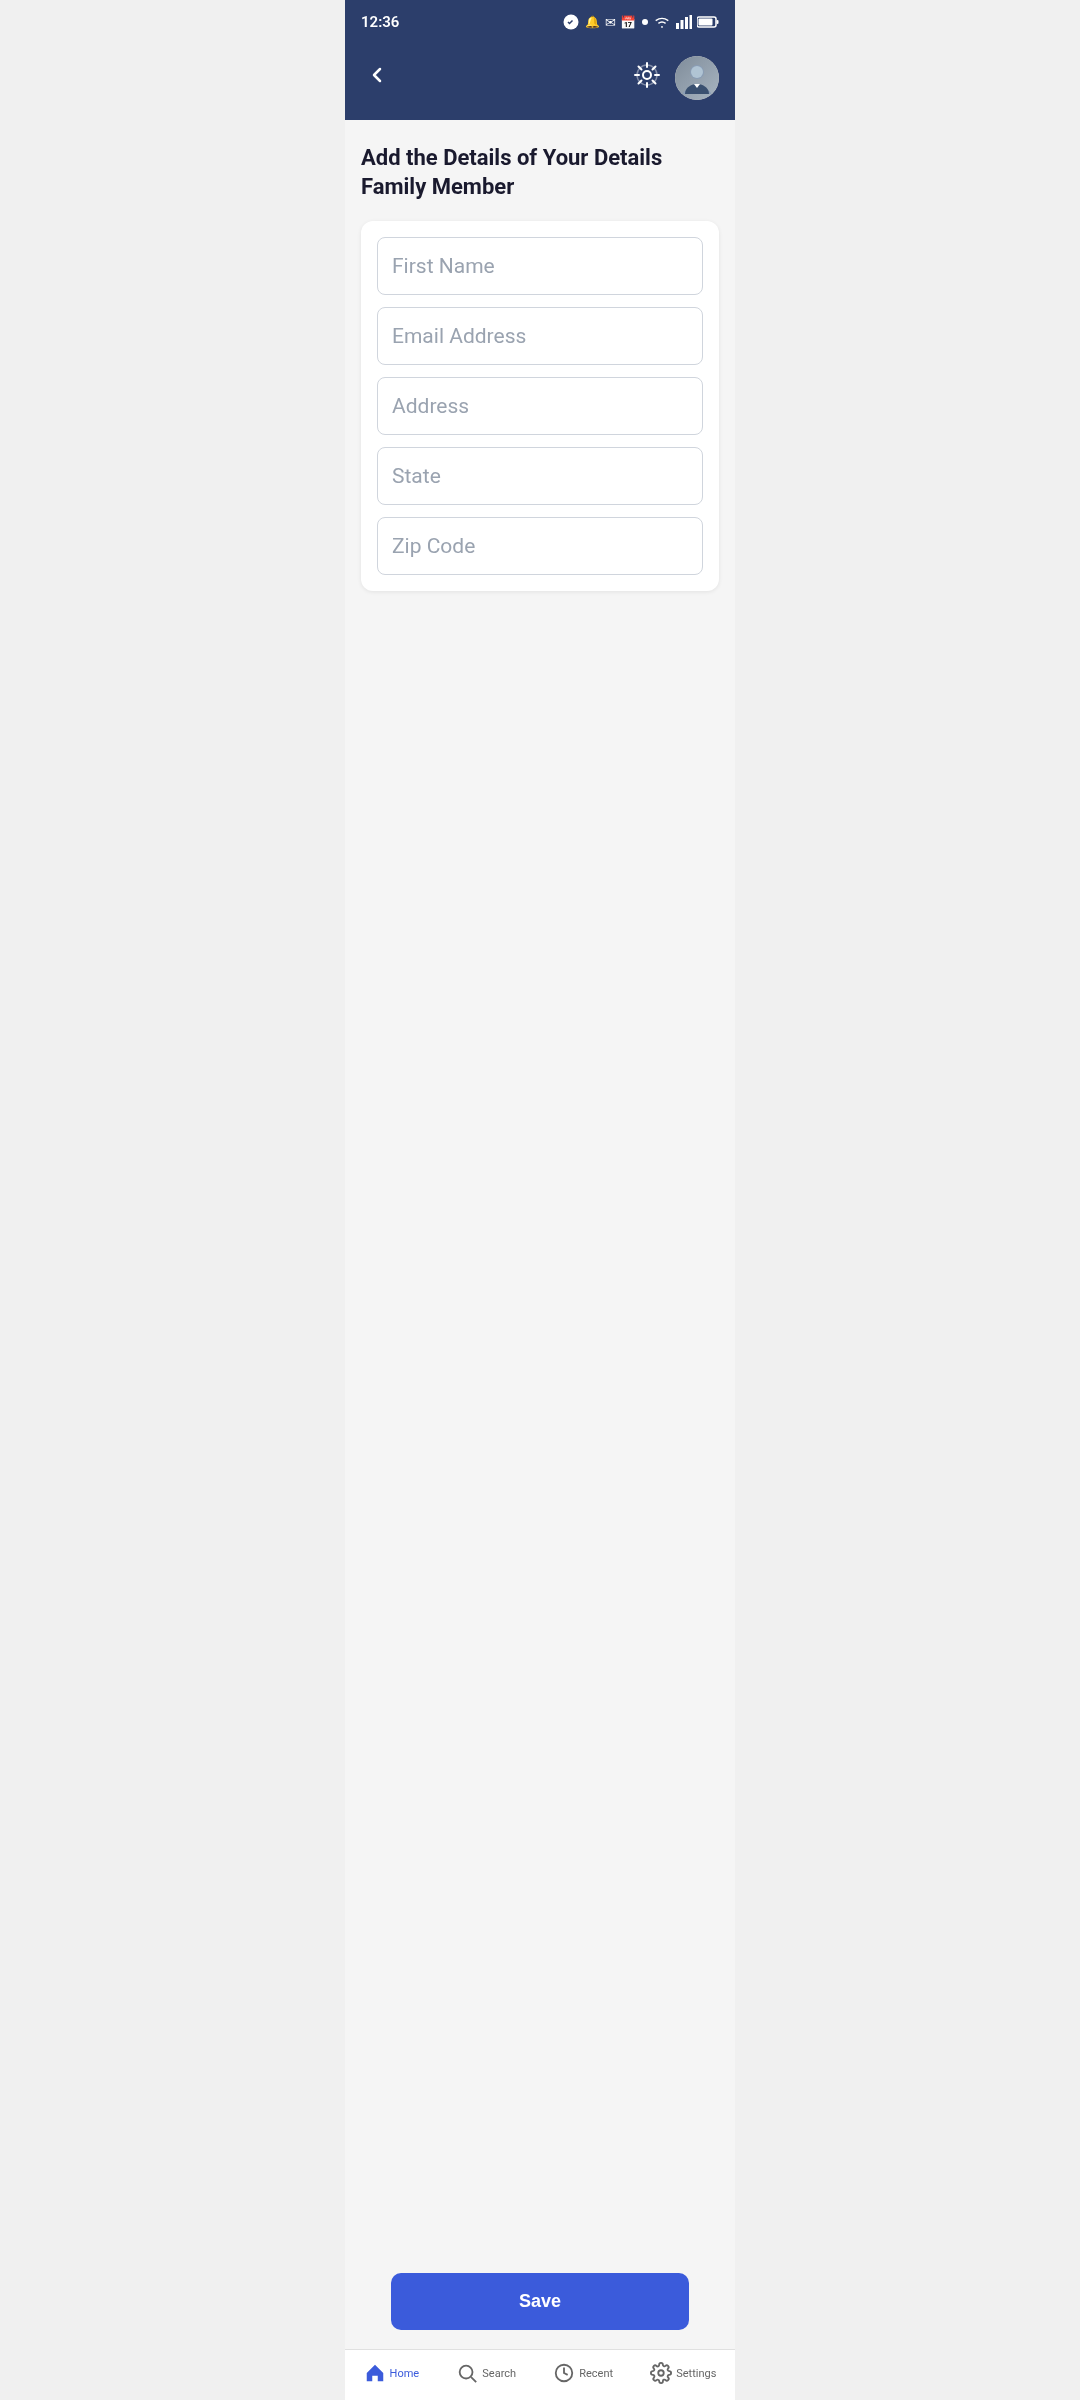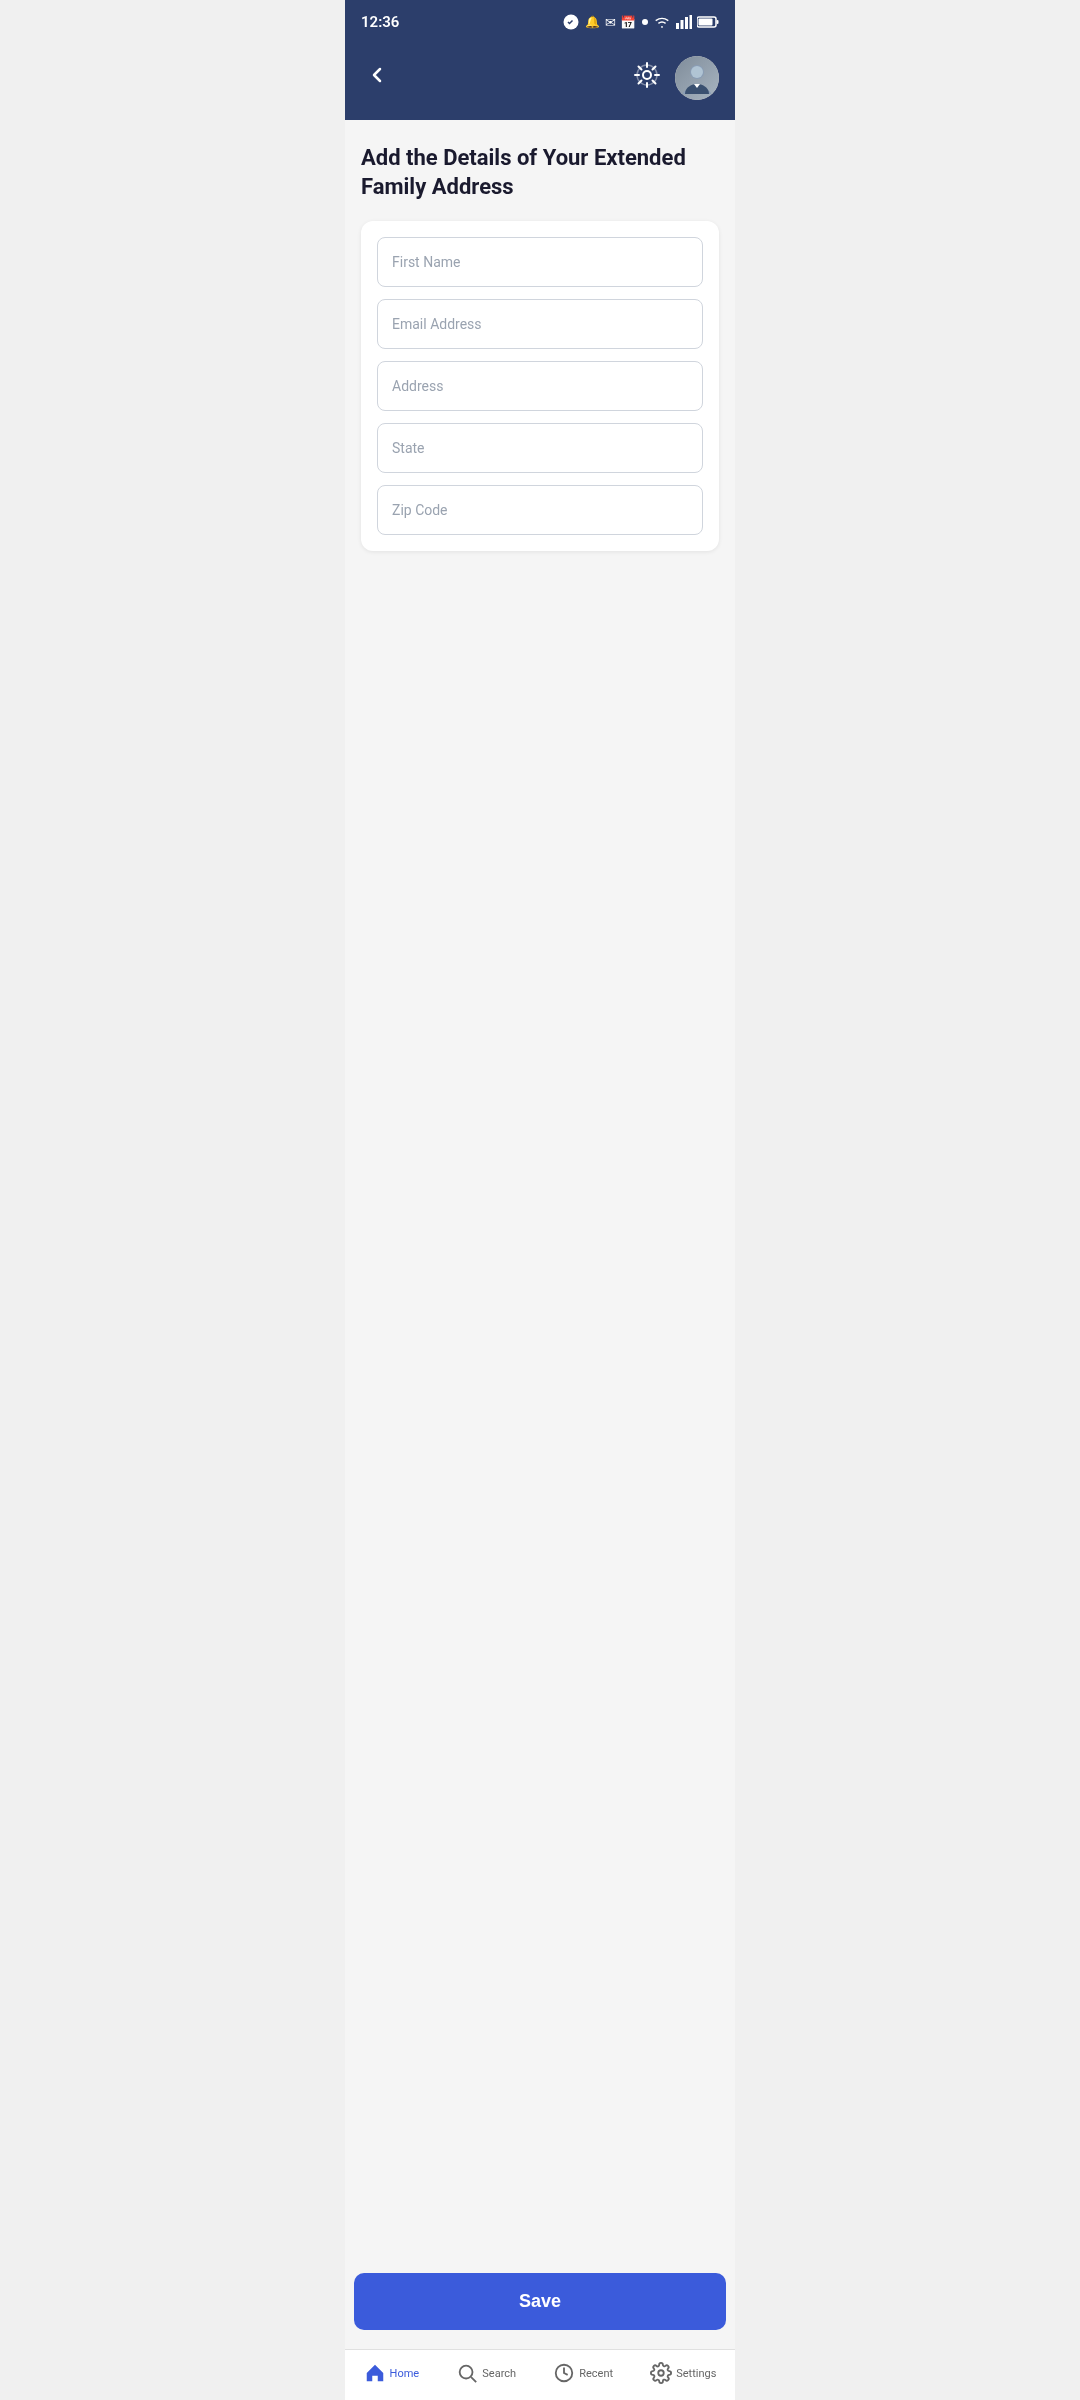--- a/index.html
+++ b/index.html
@@ -125,38 +125,38 @@
       flex-direction: column;
       gap: 12px;
       box-shadow: 0 1px 4px rgba(0,0,0,0.08);
     }
 
     .form-input {
       width: 100%;
       padding: 16px 14px;
       border: 1.5px solid #d0d5dd;
       border-radius: 8px;
-      font-size: 14px;
+      font-size: 21px;
       color: #333;
       background: white;
       outline: none;
       font-family: inherit;
     }
 
     .form-input::placeholder {
       color: #9aa3b0;
     }
 
     
     .save-button {
       position: fixed;
       bottom: 70px;
       left: 50%;
       transform: translateX(-50%);
-      width: 372px;
+      width: 298px;
       background: #3b5bdb;
       color: white;
       border: none;
       border-radius: 10px;
       padding: 18px;
       font-size: 18px;
       font-weight: 600;
       cursor: pointer;
       text-align: center;
     }
@@ -260,21 +260,21 @@
 
           <path d="M6 34 C6 27 13 24 18 24 C23 24 30 27 30 34" fill="#3a5070"></path>
           <path d="M15 24 L18 28 L21 24" fill="white"></path>
         </svg>
       </div>
     </div>
   </div>
 </div>
 
 <div class="main-content">
-  <h1 class="page-title">Add the Details of Your Extended Family Address</h1>
+  <h1 class="page-title">Add the Details of Your Details Family Member</h1>
 
   <div class="form-card">
     <input class="form-input" type="text" placeholder="First Name" style="">
     <input class="form-input" type="email" placeholder="Email Address" style="">
     <input class="form-input" type="text" placeholder="Address" style="">
     <input class="form-input" type="text" placeholder="State" style="">
     <input class="form-input" type="text" placeholder="Zip Code" style="">
   </div>
 </div>
 

